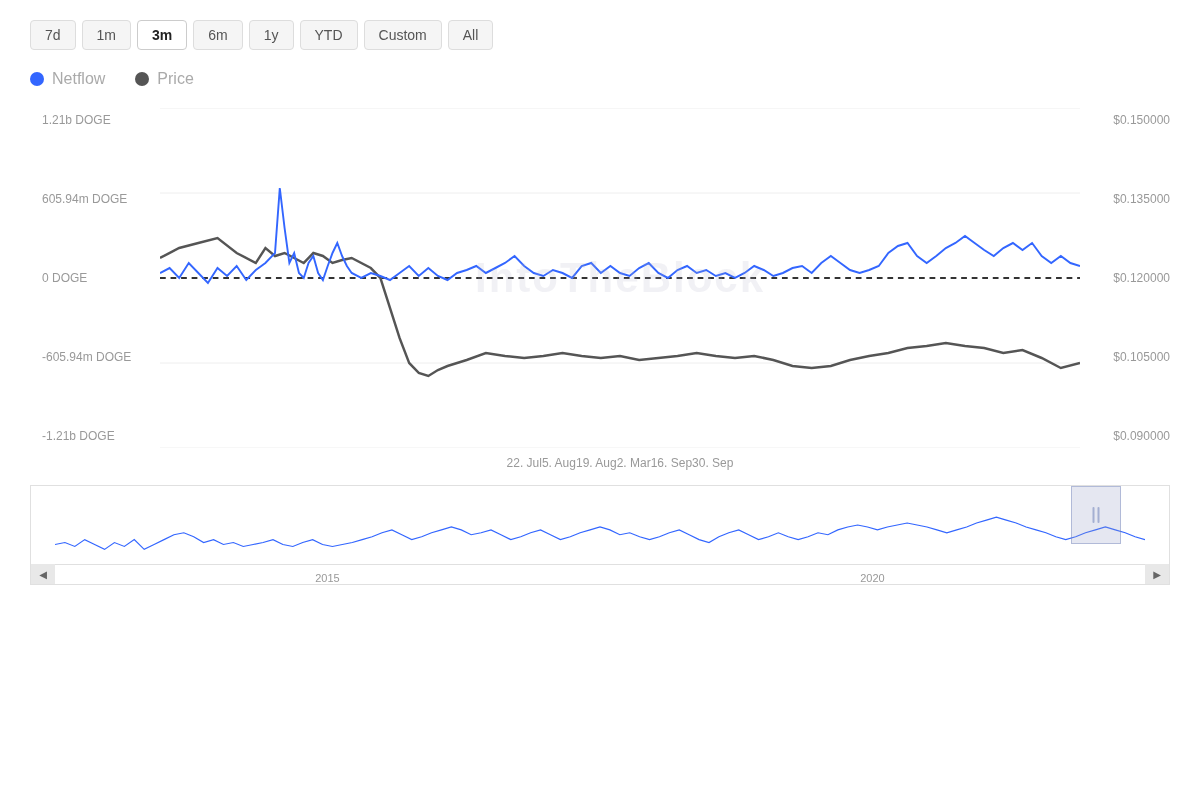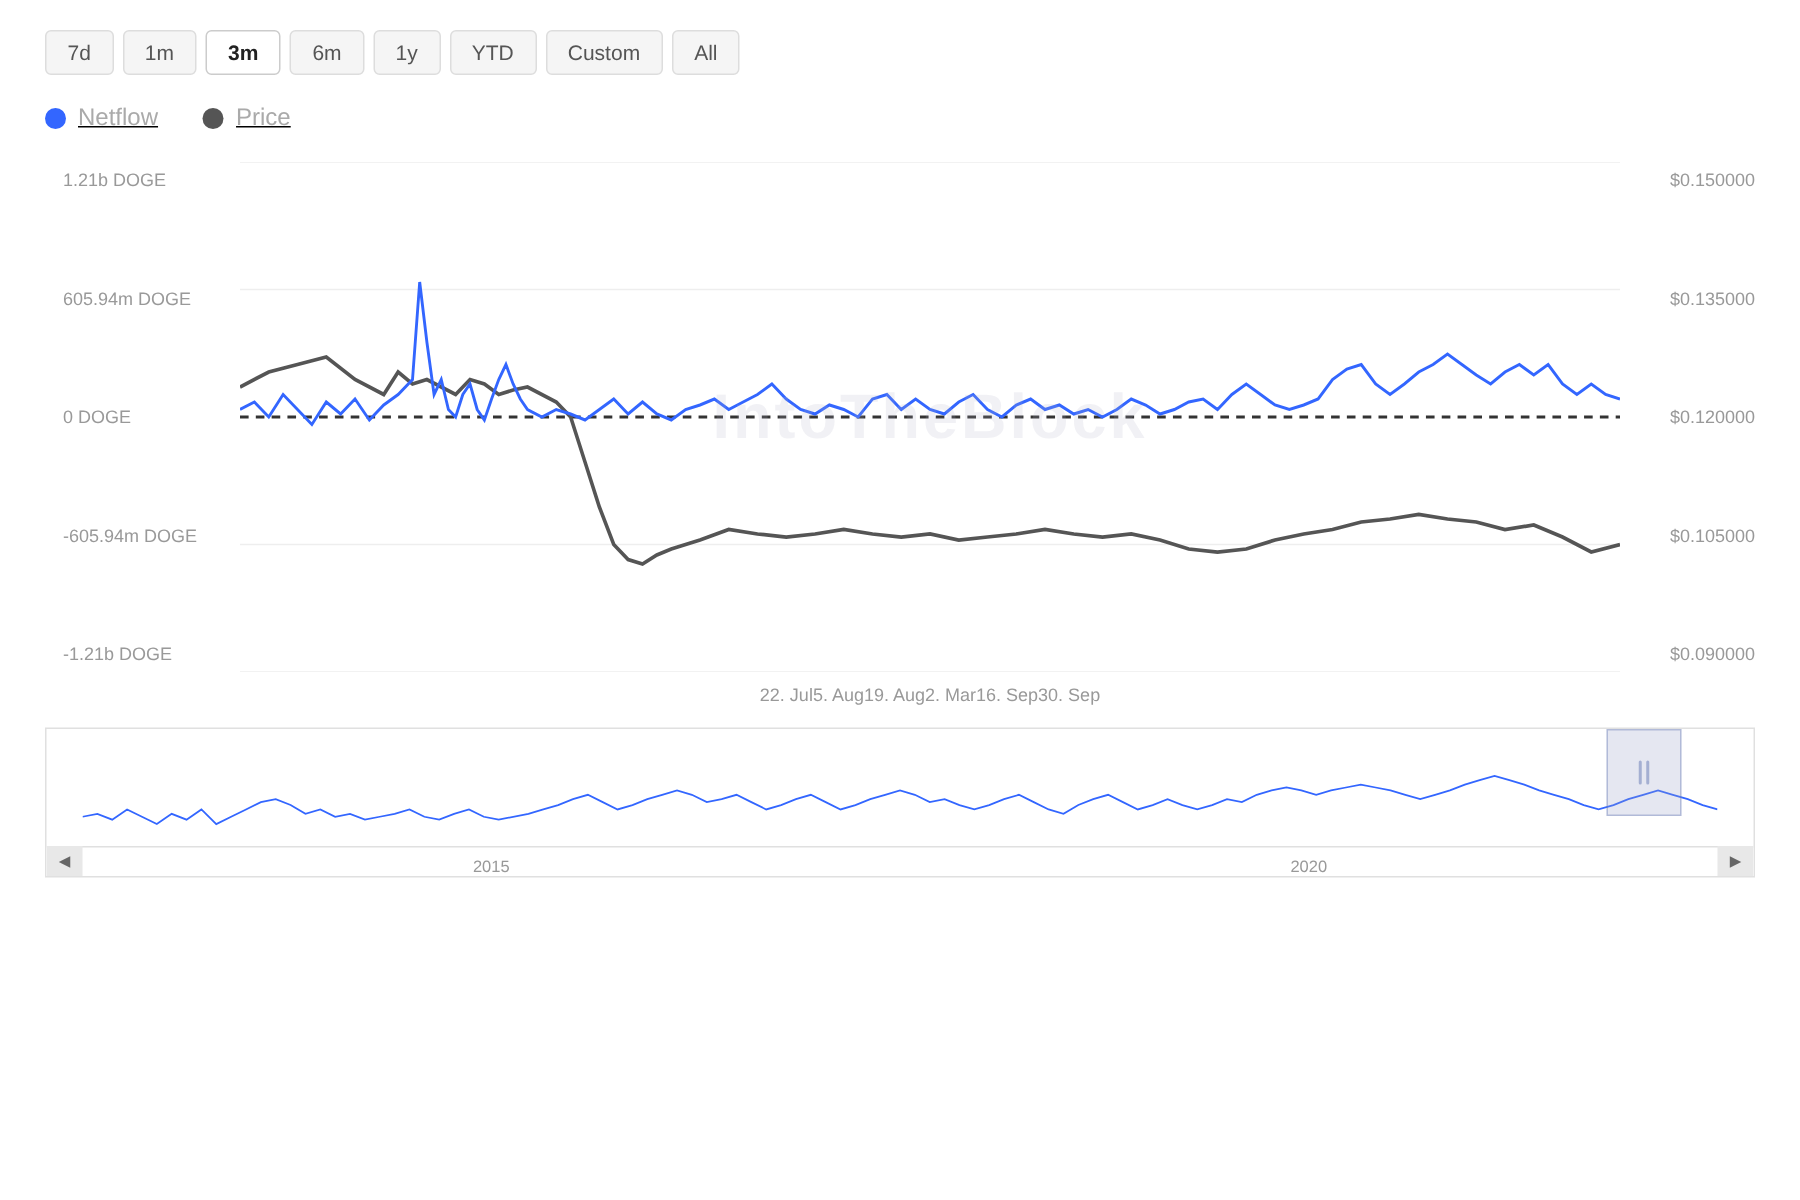--- a/index.html
+++ b/index.html
@@ -19,21 +19,21 @@
       cursor: pointer;
     }
     .time-btn.active {
       background: #fff;
       font-weight: 700;
       color: #222;
       border-color: #ccc;
     }
 
     
-    .legend { display: flex; gap: 30px; margin-bottom: 20px; align-items: center; text-decoration: underline; }
+    .legend { display: flex; gap: 30px; margin-bottom: 20px; align-items: center; }
     .legend-item { display: flex; align-items: center; gap: 8px; font-size: 16px; color: #aaa; }
     .legend-dot { width: 14px; height: 14px; border-radius: 50%; }
     .legend-dot.blue { background: #3366ff; }
     .legend-dot.gray { background: #555; }
 
     
     .chart-wrapper { position: relative; width: 100%; }
 
     .main-chart-area {
       position: relative;

